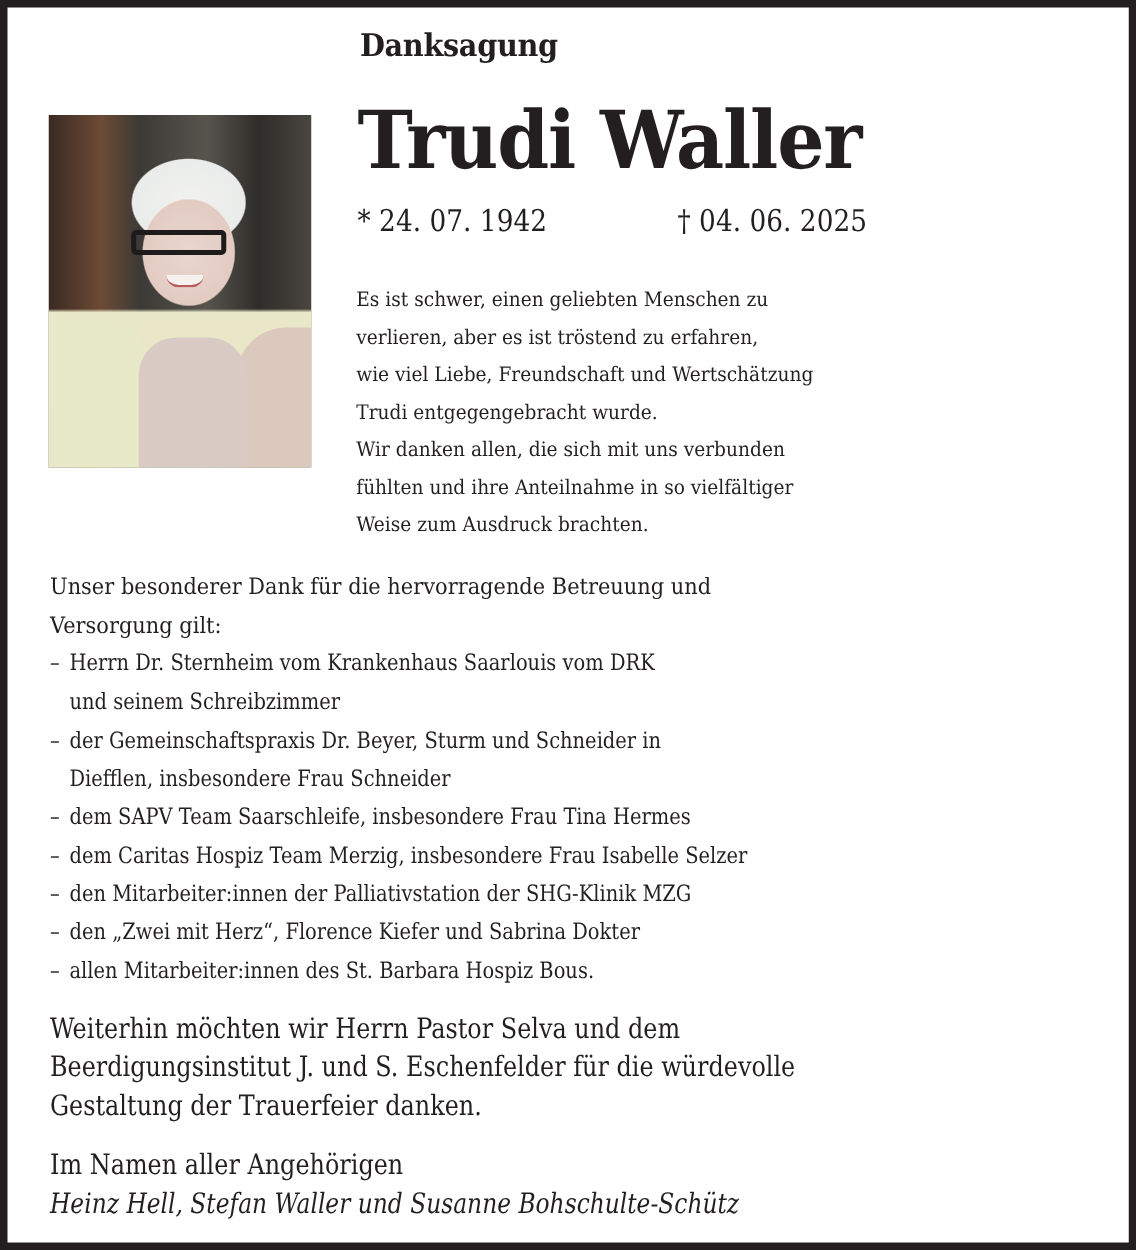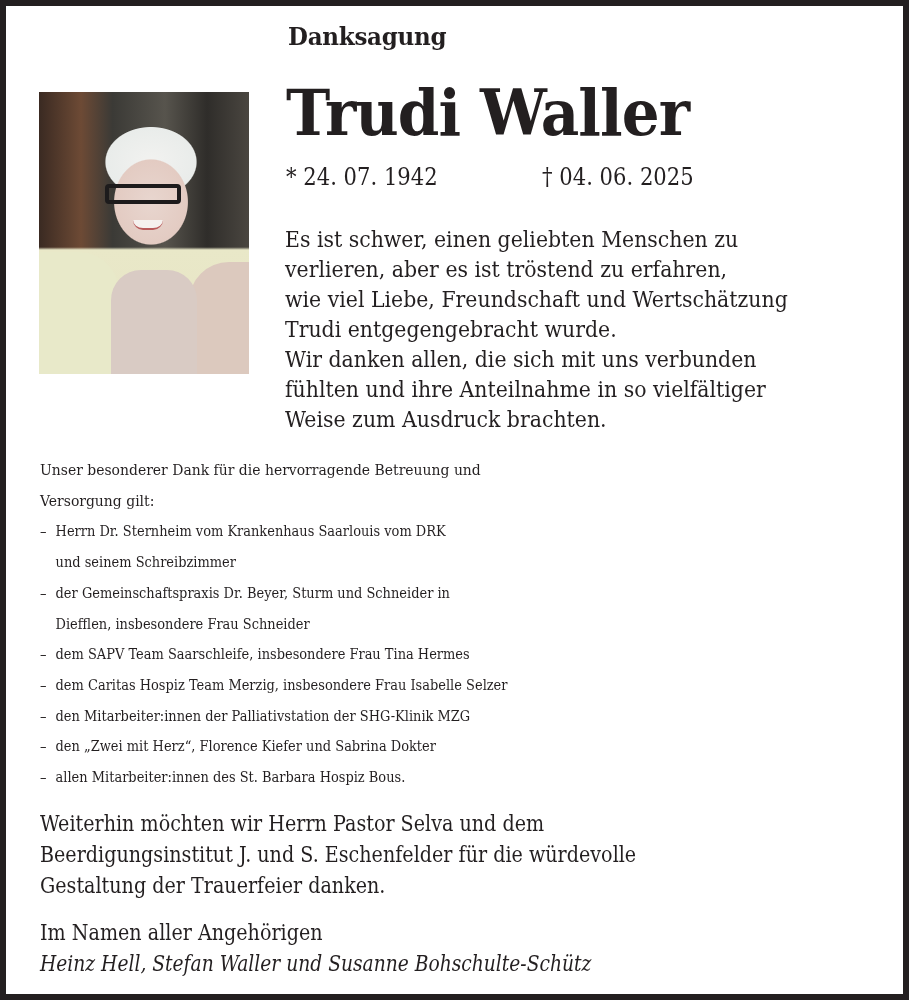--- a/index.html
+++ b/index.html
@@ -24,24 +24,24 @@
       radial-gradient(ellipse 60px 46px at 112px 70px, #f2f2f0 0%, #e9ecea 75%, rgba(0,0,0,0) 77%),
       linear-gradient(180deg, rgba(0,0,0,0) 0%, rgba(0,0,0,0) 55%, #e9e8c8 56%, #e6e3c5 100%),
       linear-gradient(90deg, #3a2a22 0%, #6d4a35 20%, #3b3a36 35%, #57544d 60%, #2f2d2a 80%, #4a4640 100%);
   }
   .photo .glasses { position: absolute; left: 66px; top: 92px; width: 76px; height: 20px; border: 4px solid #1d1b1c; border-radius: 4px; box-sizing: border-box; }
   .photo .shirt { position: absolute; left: 72px; top: 178px; width: 86px; height: 104px; background: #d9cbc4; border-radius: 30px 30px 0 0; }
   .photo .cardigan-l { position: absolute; left: 0; top: 160px; width: 80px; height: 122px; background: #e8e9c9; border-radius: 0 40px 0 0; }
   .photo .cardigan-r { position: absolute; right: 0; top: 170px; width: 60px; height: 112px; background: #dcc9be; border-radius: 40px 0 0 0; }
   .photo .smile { position: absolute; left: 94px; top: 128px; width: 30px; height: 8px; background: #f5f1ee; border-radius: 0 0 14px 14px; border-bottom: 2px solid #b85a5a; }
 
-  .p-right { left: 285px; top: 225px; font-size: 22px; line-height: 30px; }
+  .p-right { left: 285px; top: 225px; font-size: 16px; line-height: 30px; }
   .p-right div { transform: scaleX(0.93); transform-origin: left top; }
 
-  .thanks { left: 40px; top: 455px; font-size: 15px; line-height: 30.7px; }
+  .thanks { left: 40px; top: 455px; font-size: 18px; line-height: 30.7px; }
   .thanks div { transform: scaleX(0.93); transform-origin: left top; }
   .item { display: block; }
   .item .dash { display: inline-block; width: 18px; }
   .item .cont { padding-left: 18px; }
 
   .closing { left: 40px; top: 808px; font-size: 22.5px; line-height: 31px; transform: scaleX(0.85); transform-origin: left top; }
   .sign1 { left: 40px; top: 917px; font-size: 22.5px; line-height: 31px; transform: scaleX(0.85); transform-origin: left top; }
   .sign2 { left: 40px; top: 948px; font-size: 22.5px; line-height: 31px; font-style: italic; transform: scaleX(0.83); transform-origin: left top; }
 </style>
 </head>

